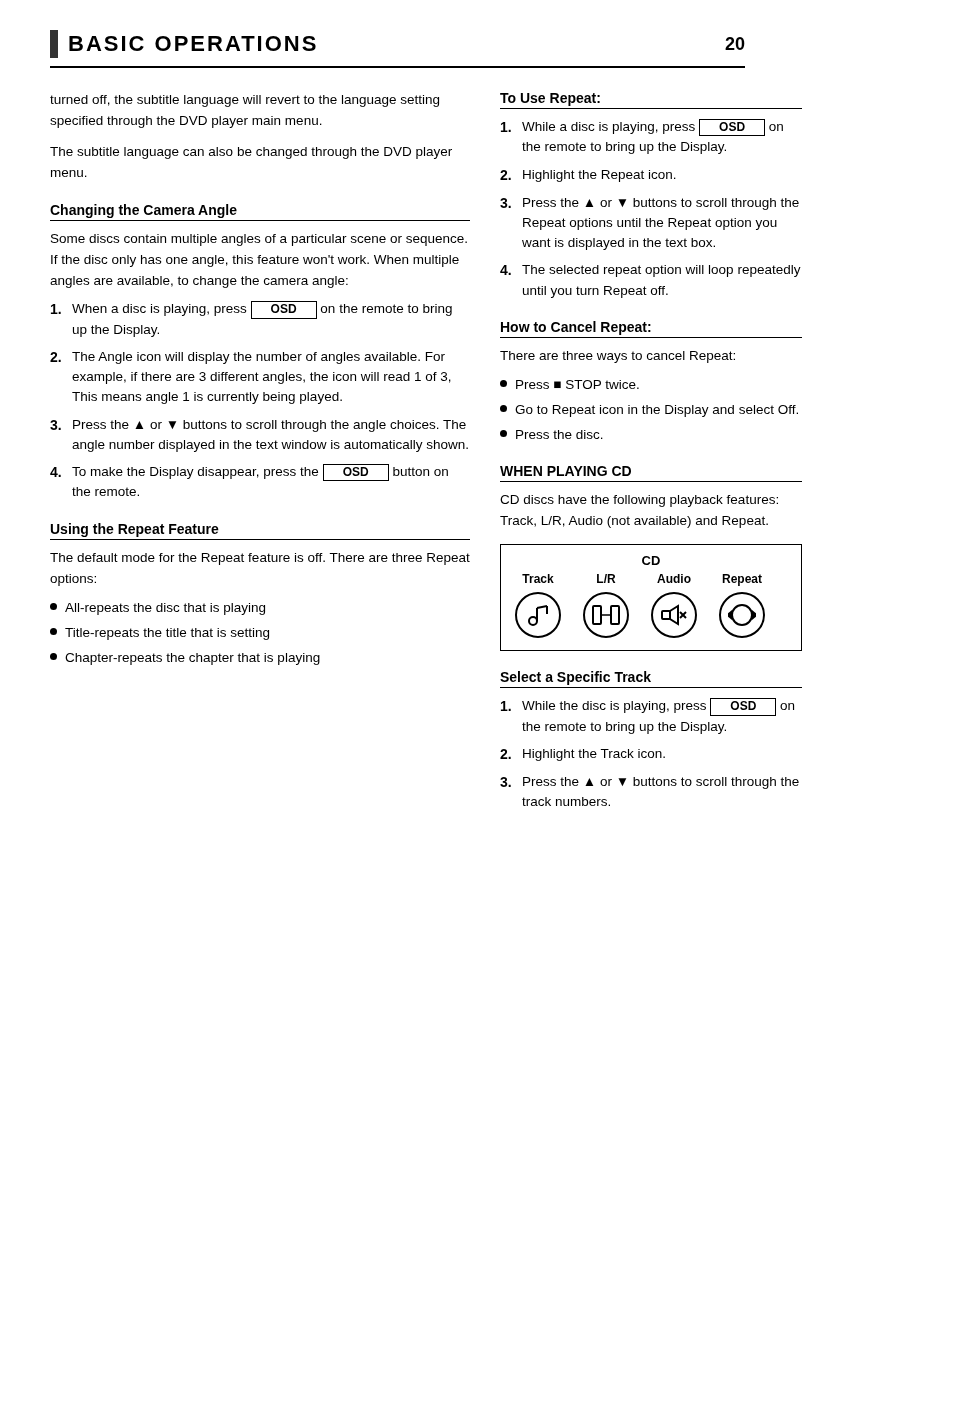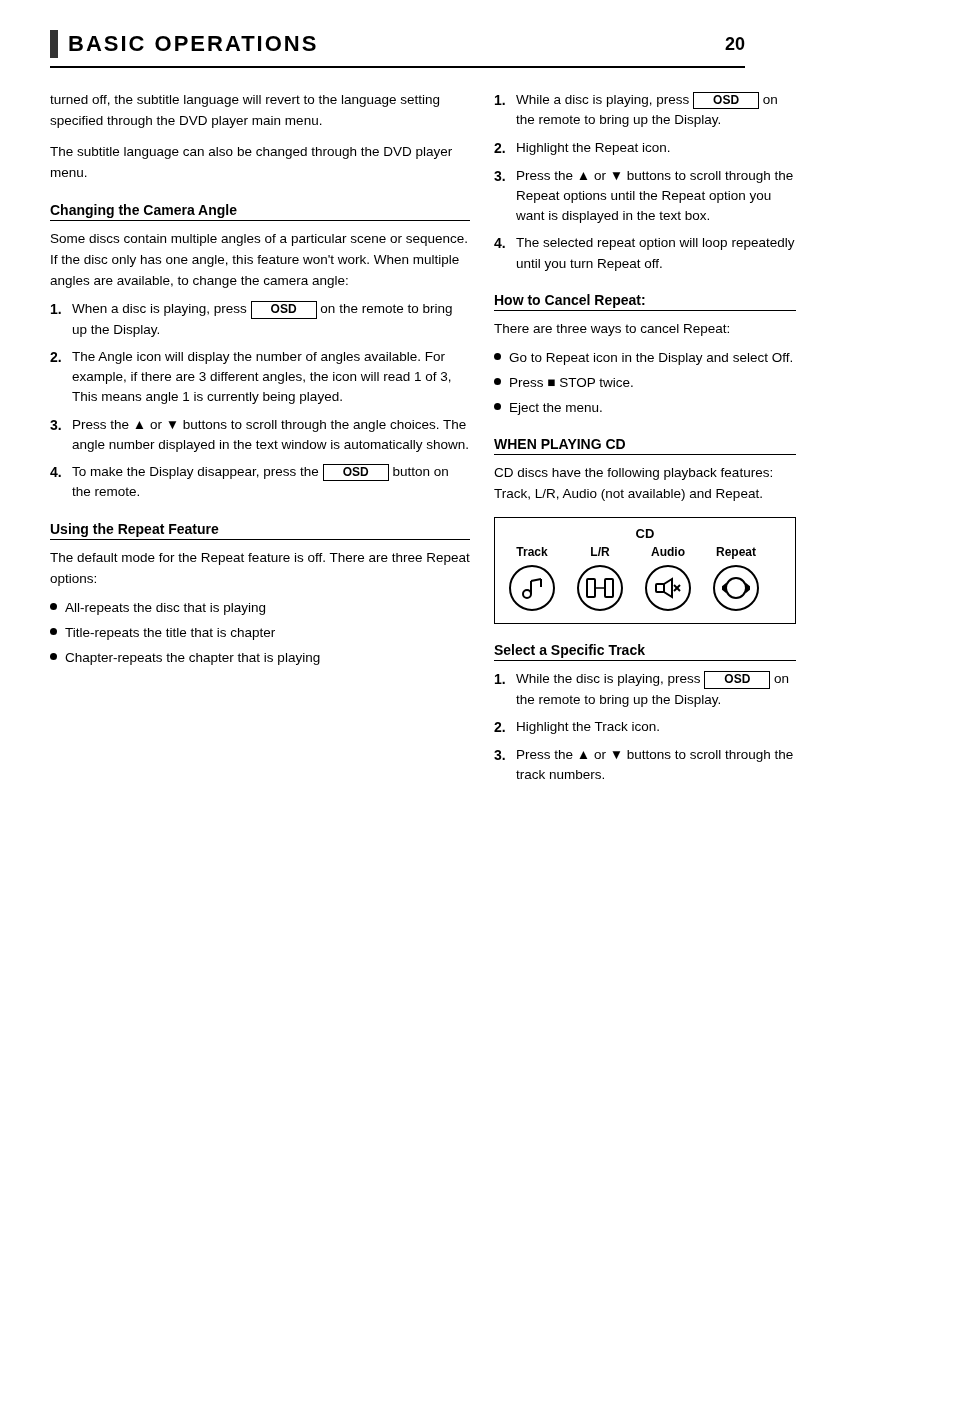--- a/index.html
+++ b/index.html
@@ -47,21 +47,21 @@
     }
 
     .page-number {
       font-size: 18px;
       font-weight: bold;
     }
 
     
     .content {
       display: flex;
-      gap: 24px;
+      gap: 30px;
     }
 
     .col-left {
       flex: 0 0 420px;
       max-width: 420px;
     }
 
     .col-right {
       flex: 1;
     }
@@ -254,32 +254,33 @@
       <div class="section-heading">Using the Repeat Feature</div>
       <div class="section-body-text">The default mode for the Repeat feature is off. There are three Repeat options:</div>
 
       <ul class="bullet-list">
         <li>
           <span class="bullet"></span>
           <span>All-repeats the disc that is playing</span>
         </li>
         <li>
           <span class="bullet"></span>
-          <span>Title-repeats the title that is chapter</span>
+          <span>Title-repeats the title that is setting</span>
         </li>
         <li>
           <span class="bullet"></span>
           <span>Chapter-repeats the chapter that is playing</span>
         </li>
       </ul>
 
     </div>
 
     <div class="col-right">
 
+      <div class="section-heading">To Use Repeat:</div>
 
       <ol class="num-list">
         <li>
           <span class="num">1.</span>
           <span class="text">While a disc is playing, press <span class="osd-box">OSD</span> on the remote to bring up the Display.</span>
         </li>
         <li>
           <span class="num">2.</span>
           <span class="text">Highlight the Repeat icon.</span>
         </li>
@@ -292,29 +293,29 @@
           <span class="text">The selected repeat option will loop repeatedly until you turn Repeat off.</span>
         </li>
       </ol>
 
       <div class="section-heading">How to Cancel Repeat:</div>
       <div class="section-body-text">There are three ways to cancel Repeat:</div>
 
       <ul class="bullet-list">
         <li>
           <span class="bullet"></span>
+          <span>Press ■ STOP twice.</span>
+        </li>
+        <li>
+          <span class="bullet"></span>
           <span>Go to Repeat icon in the Display and select Off.</span>
         </li>
         <li>
           <span class="bullet"></span>
-          <span>Press ■ STOP twice.</span>
-        </li>
-        <li>
-          <span class="bullet"></span>
-          <span>Eject the menu.</span>
+          <span>Press the disc.</span>
         </li>
       </ul>
 
       <div class="section-heading upcase-heading">WHEN PLAYING CD</div>
       <div class="section-body-text">CD discs have the following playback features: Track, L/R, Audio (not available) and Repeat.</div>
 
       <div class="cd-display-box">
         <div class="cd-label">CD</div>
         <div class="cd-icons-row">
 

